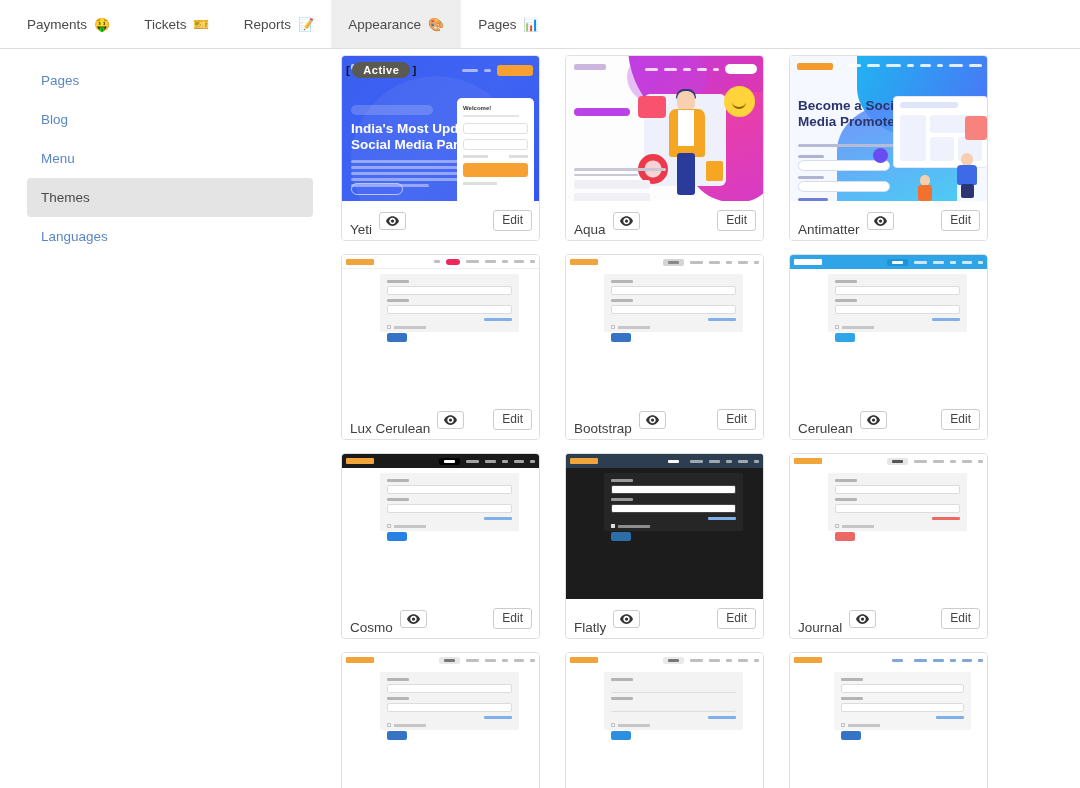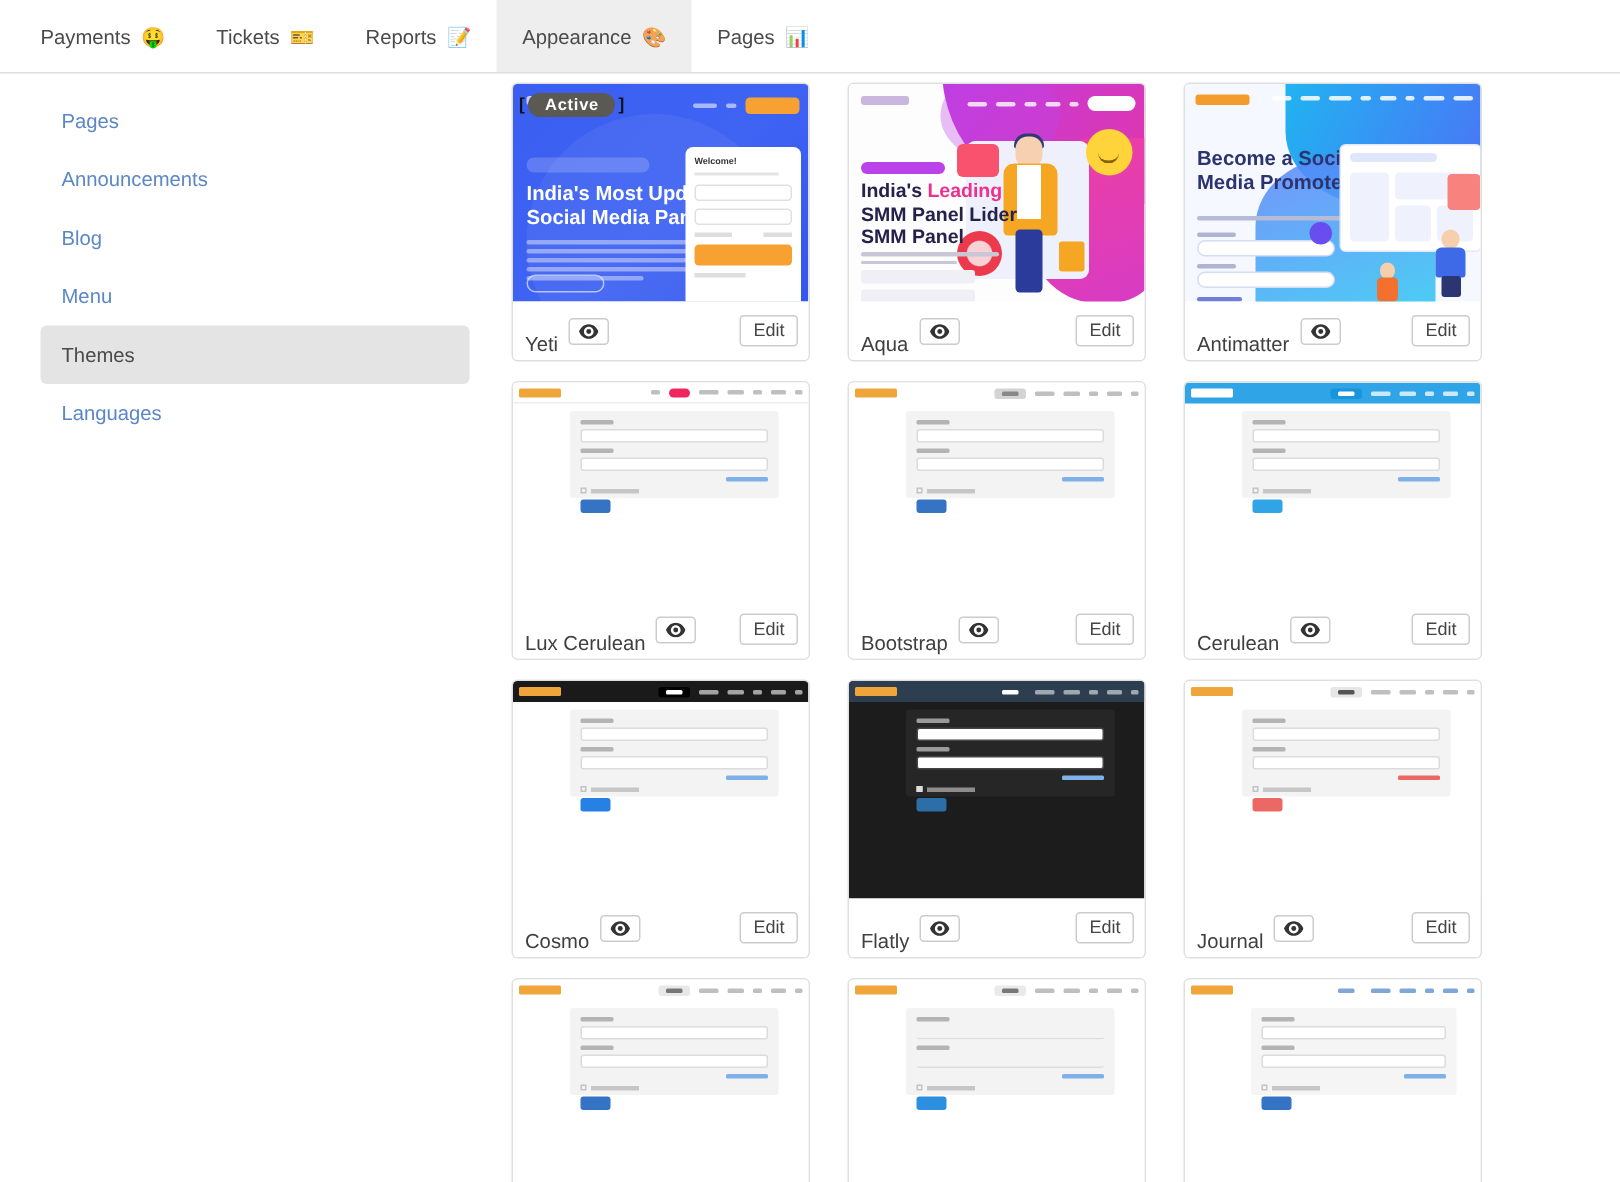--- a/index.html
+++ b/index.html
@@ -277,21 +277,20 @@
   <div class="nav-tab">
     <span>Pages</span>
     <span class="nav-ico">📊</span>
   </div>
 </div>
 
 <div class="page">
 
   <div class="sidebar">
     <div class="side-item"><span>Pages</span></div>
-    <div class="side-item"><span>Announcements</span></div>
     <div class="side-item"><span>Blog</span></div>
     <div class="side-item"><span>Menu</span></div>
     <div class="side-item active"><span>Themes</span></div>
     <div class="side-item"><span>Languages</span></div>
   </div>
 
   <div class="grid-wrap">
   <div class="grid">
 
     <div class="card">
@@ -370,21 +369,20 @@
                 <div class="hair"></div>
                 <div class="head"></div>
                 <div class="coat"></div>
                 <div class="shirt"></div>
                 <div class="legs"></div>
               </div>
           <div class="bag"></div>
           <div class="smiley"></div>
           <div class="seal"></div>
           <div class="chip"></div>
-          <h3><span>India's </span><em>Leading</em><span> SMM Panel Lider SMM Panel</span></h3>
           <div class="para">
                 <i style="width:100%"></i>
                 <i style="width:70%"></i>
               </div>
           <div class="inp" style="top:124px"></div>
           <div class="inp" style="top:137px"></div>
         </div>
       </div>
       <div class="card-foot">
         <div class="foot-left">

